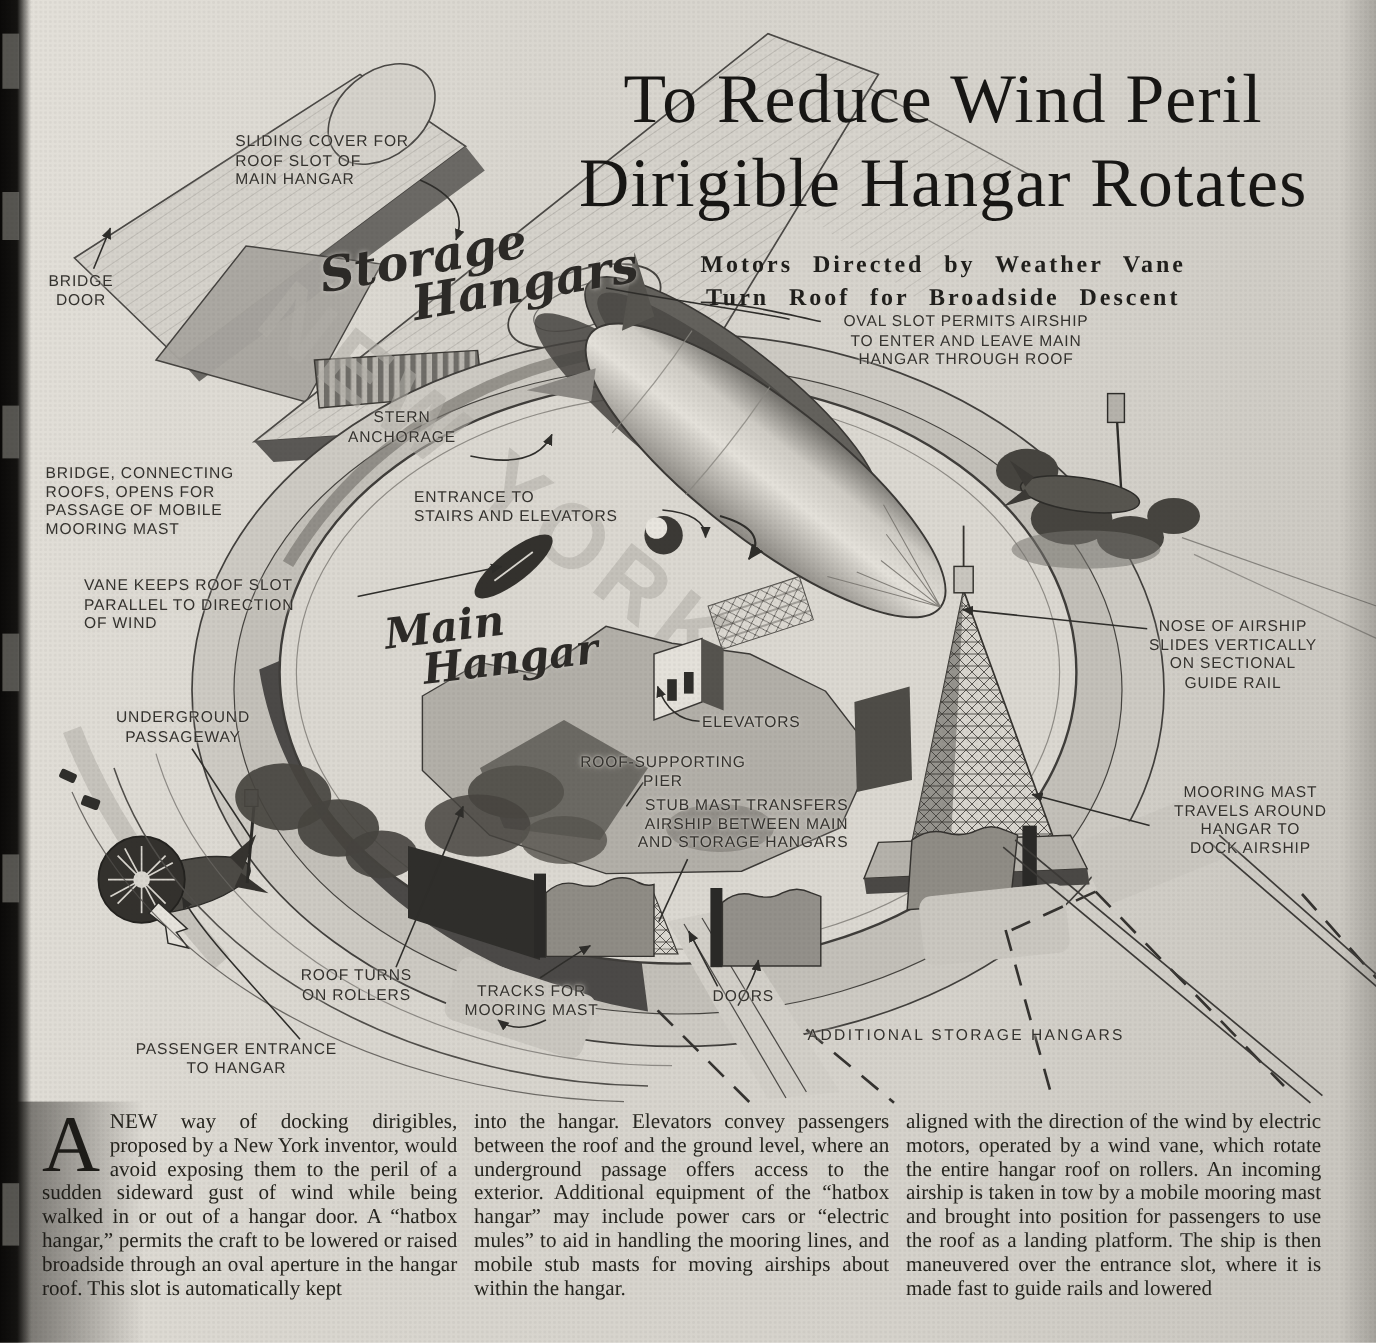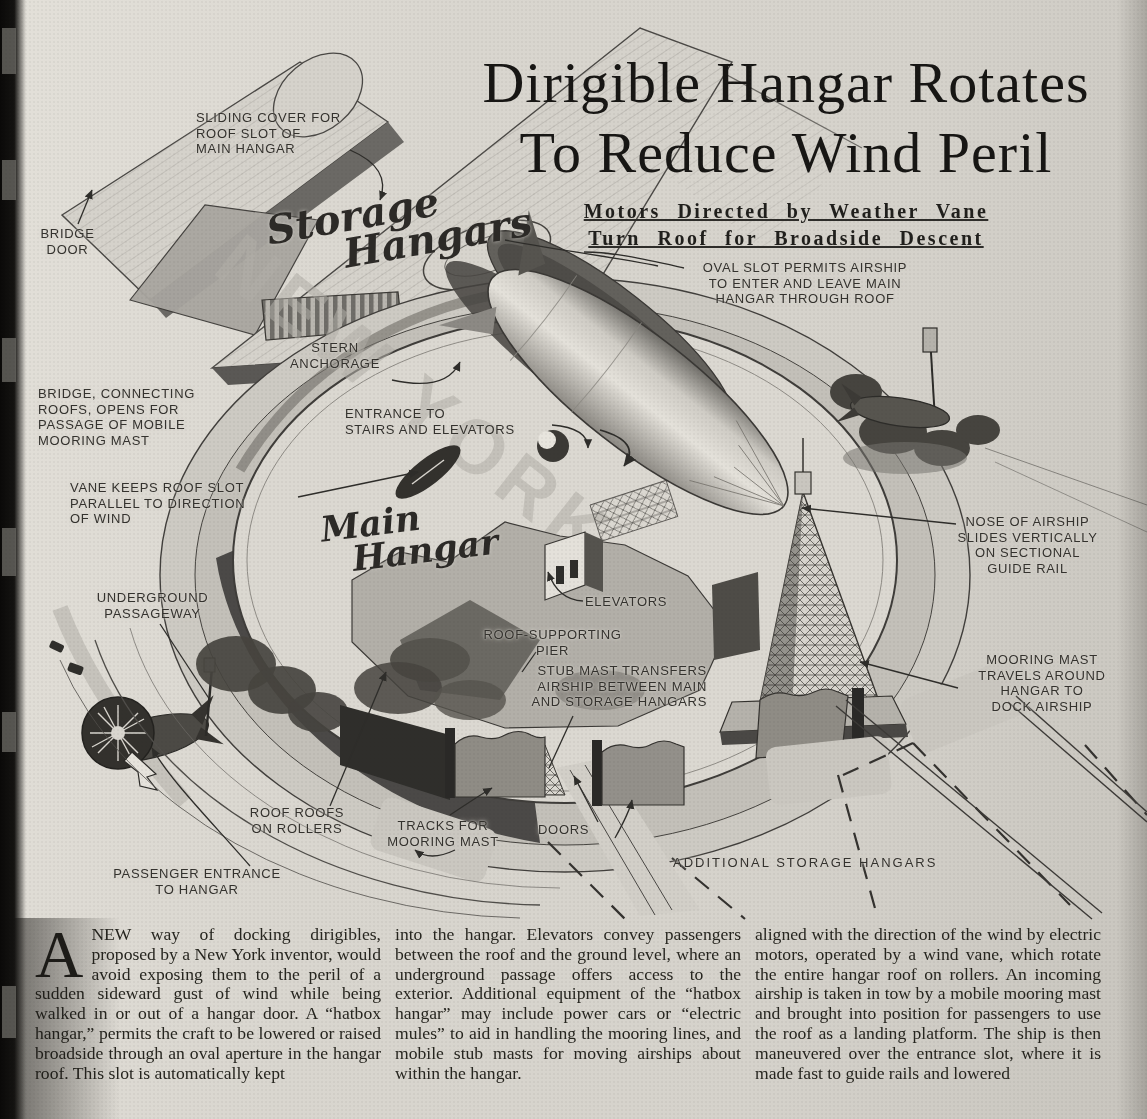--- a/index.html
+++ b/index.html
@@ -15,21 +15,21 @@
     background:linear-gradient(90deg,#0a0908 0%,#141311 55%,rgba(20,19,17,0) 100%);}
   .gutter-mark{position:absolute;width:14px;background:#6e6c67;opacity:.75;left:2px;z-index:7;}
   .gutter-shadow{position:absolute;left:0;top:918px;width:120px;height:201px;z-index:5;
     background:linear-gradient(90deg,rgba(22,20,17,.62),rgba(22,20,17,0));}
   .edge-shade{position:absolute;right:0;top:0;width:30px;height:1119px;z-index:5;
     background:linear-gradient(270deg,rgba(60,58,54,.25),rgba(60,58,54,0));}
 
   .masthead{position:absolute;left:440px;top:48px;width:692px;z-index:3;text-align:center;}
   .title-line{font-family:"Liberation Serif",serif;font-weight:400;color:#171614;
     font-size:58px;line-height:70px;letter-spacing:1px;white-space:nowrap;}
-  .subtitle{margin-top:10px;text-decoration:underline;}
+  .subtitle{margin-top:20px;}
   .subtitle-line{font-family:"Liberation Serif",serif;font-weight:700;color:#201f1c;
     font-size:20px;line-height:27px;letter-spacing:2.5px;word-spacing:9px;white-space:nowrap;}
 
   .lbl{position:absolute;z-index:3;font-size:13px;line-height:15.5px;letter-spacing:.7px;
     color:#34322e;white-space:pre-line;font-family:"Liberation Sans",sans-serif;
     text-shadow:0 0 5px rgba(217,214,207,.95),0 0 2px rgba(217,214,207,.9);}
   .script{position:absolute;z-index:3;font-family:"DejaVu Serif",serif;font-style:italic;
     font-weight:700;color:#2c2a27;text-shadow:0 0 4px rgba(217,214,207,.8);}
   .script .l2{display:block;}
 
@@ -229,22 +229,22 @@
     <path d="M330,806 L386,672" marker-end="url(#arr)"></path>
     <path d="M450,815 Q480,795 492,788" marker-end="url(#arr)"></path>
     <path d="M455,850 Q430,862 415,850" marker-end="url(#arr)"></path>
     <path d="M598,822 L574,776" marker-end="url(#arr)"></path>
     <path d="M615,838 C625,820 630,810 632,800" marker-end="url(#arr)"></path>
     <path d="M250,866 C210,820 170,780 152,748" marker-end="url(#arr)"></path>
   </g>
 </svg>
 
 <div class="masthead">
+  <div class="title-line">To Reduce Wind Peril</div>
   <div class="title-line">Dirigible Hangar Rotates</div>
-  <div class="title-line">To Reduce Wind Peril</div>
   <div class="subtitle">
     <div class="subtitle-line">Motors Directed by Weather Vane</div>
     <div class="subtitle-line">Turn Roof for Broadside Descent</div>
   </div>
 </div>
 
 <div class="lbl" style="left:196px;top:110px;width:155px;text-align:left">SLIDING COVER FOR
 ROOF SLOT OF
 MAIN HANGAR</div>
 <div class="lbl" style="left:25px;top:226px;width:85px;text-align:center">BRIDGE
@@ -272,25 +272,25 @@
 <div class="lbl" style="left:585px;top:594px;width:110px;text-align:left">ELEVATORS</div>
 <div class="lbl" style="left:475px;top:627px;width:155px;text-align:center">ROOF-SUPPORTING
 PIER</div>
 <div class="lbl" style="left:495px;top:663px;width:212px;text-align:right">STUB MAST TRANSFERS
 AIRSHIP BETWEEN MAIN
 AND STORAGE HANGARS</div>
 <div class="lbl" style="left:963px;top:652px;width:158px;text-align:center">MOORING MAST
 TRAVELS AROUND
 HANGAR TO
 DOCK AIRSHIP</div>
-<div class="lbl" style="left:233px;top:805px;width:128px;text-align:center">ROOF ROOFS
+<div class="lbl" style="left:233px;top:805px;width:128px;text-align:center">ROOF TURNS
 ON ROLLERS</div>
 <div class="lbl" style="left:373px;top:818px;width:140px;text-align:center">TRACKS FOR
 MOORING MAST</div>
-<div class="lbl" style="left:538px;top:822px;width:75px;text-align:left">DOORS</div>
+<div class="lbl" style="left:570px;top:822px;width:75px;text-align:right">DOORS</div>
 <div class="lbl" style="left:673px;top:855px;width:330px;text-align:left;letter-spacing:2px">ADDITIONAL STORAGE HANGARS</div>
 <div class="lbl" style="left:92px;top:866px;width:210px;text-align:center">PASSENGER ENTRANCE
 TO HANGAR</div>
 
 <div class="script" style="left:268px;top:190px;font-size:40px;line-height:36px;transform:rotate(-10deg)">
   <span>Storage</span>
   <span class="l2" style="margin-left:72px">Hangars</span>
 </div>
 <div class="script" style="left:322px;top:502px;font-size:35px;line-height:33px;transform:rotate(-7deg)">
   <span>Main</span>

